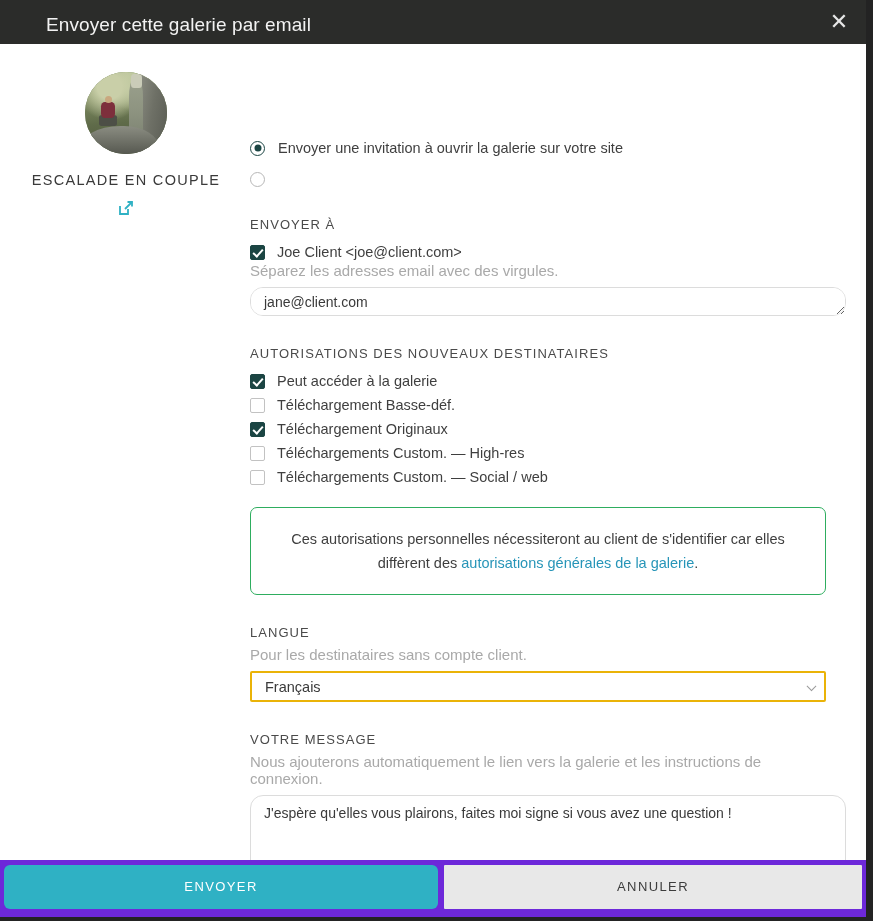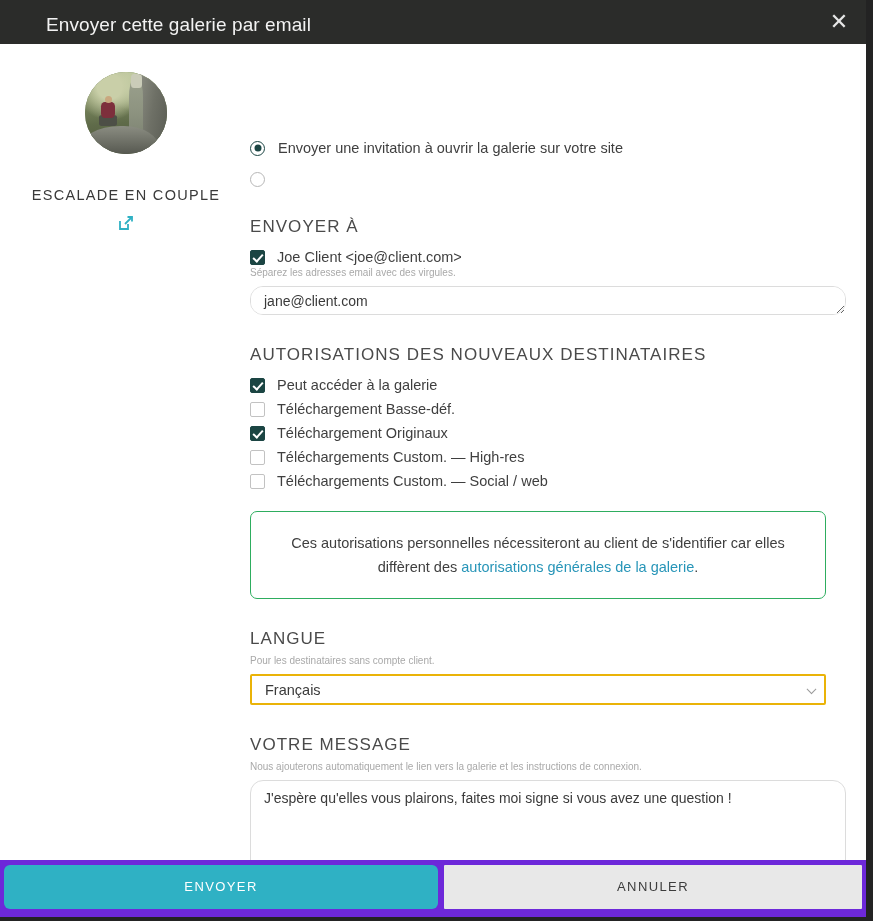--- a/index.html
+++ b/index.html
@@ -98,21 +98,21 @@
   }
   .thumb .sitter-head {
     position: absolute; left: 24%; top: 29%; width: 9%; height: 9%;
     background: #c9a87f; border-radius: 50%;
   }
   .thumb .sitter-legs {
     position: absolute; left: 17%; top: 53%; width: 22%; height: 13%;
     background: #4d4f46; border-radius: 22%;
   }
   .gallery-name {
-    margin-top: 33px;
+    margin-top: 18px;
     font-size: 14.5px;
     letter-spacing: 1.3px;
     color: #3a3a3a;
     text-align: center;
     font-weight: 400;
   }
   .ext-link {
     margin-top: 11px;
     width: 18px; height: 18px;
     display: flex; align-items: center; justify-content: center;
@@ -142,28 +142,28 @@
     content: "";
     position: absolute; left: 50%; top: 50%;
     transform: translate(-50%,-50%);
     width: 7px; height: 7px; border-radius: 50%;
     background: #1b4543;
   }
   .opt-label { font-size: 14.5px; color: #3f3f3f; }
   .opt-label b { font-weight: 700; color: #2a2a2a; }
 
   .section-title {
-    font-size: 17px;
+    font-size: 13px;
     letter-spacing: 1.05px;
     color: #4a4a4a;
     margin: 30px 0 12px 0;
     text-transform: uppercase;
   }
   .section-hint {
-    font-size: 10px;
+    font-size: 15px;
     color: #a9a9a9;
     margin: -6px 0 8px 0;
   }
   .cb-row {
     display: flex; align-items: center;
     margin-bottom: 8px;
     cursor: pointer;
   }
   .cbox {
     width: 15px; height: 15px; min-width: 15px;

